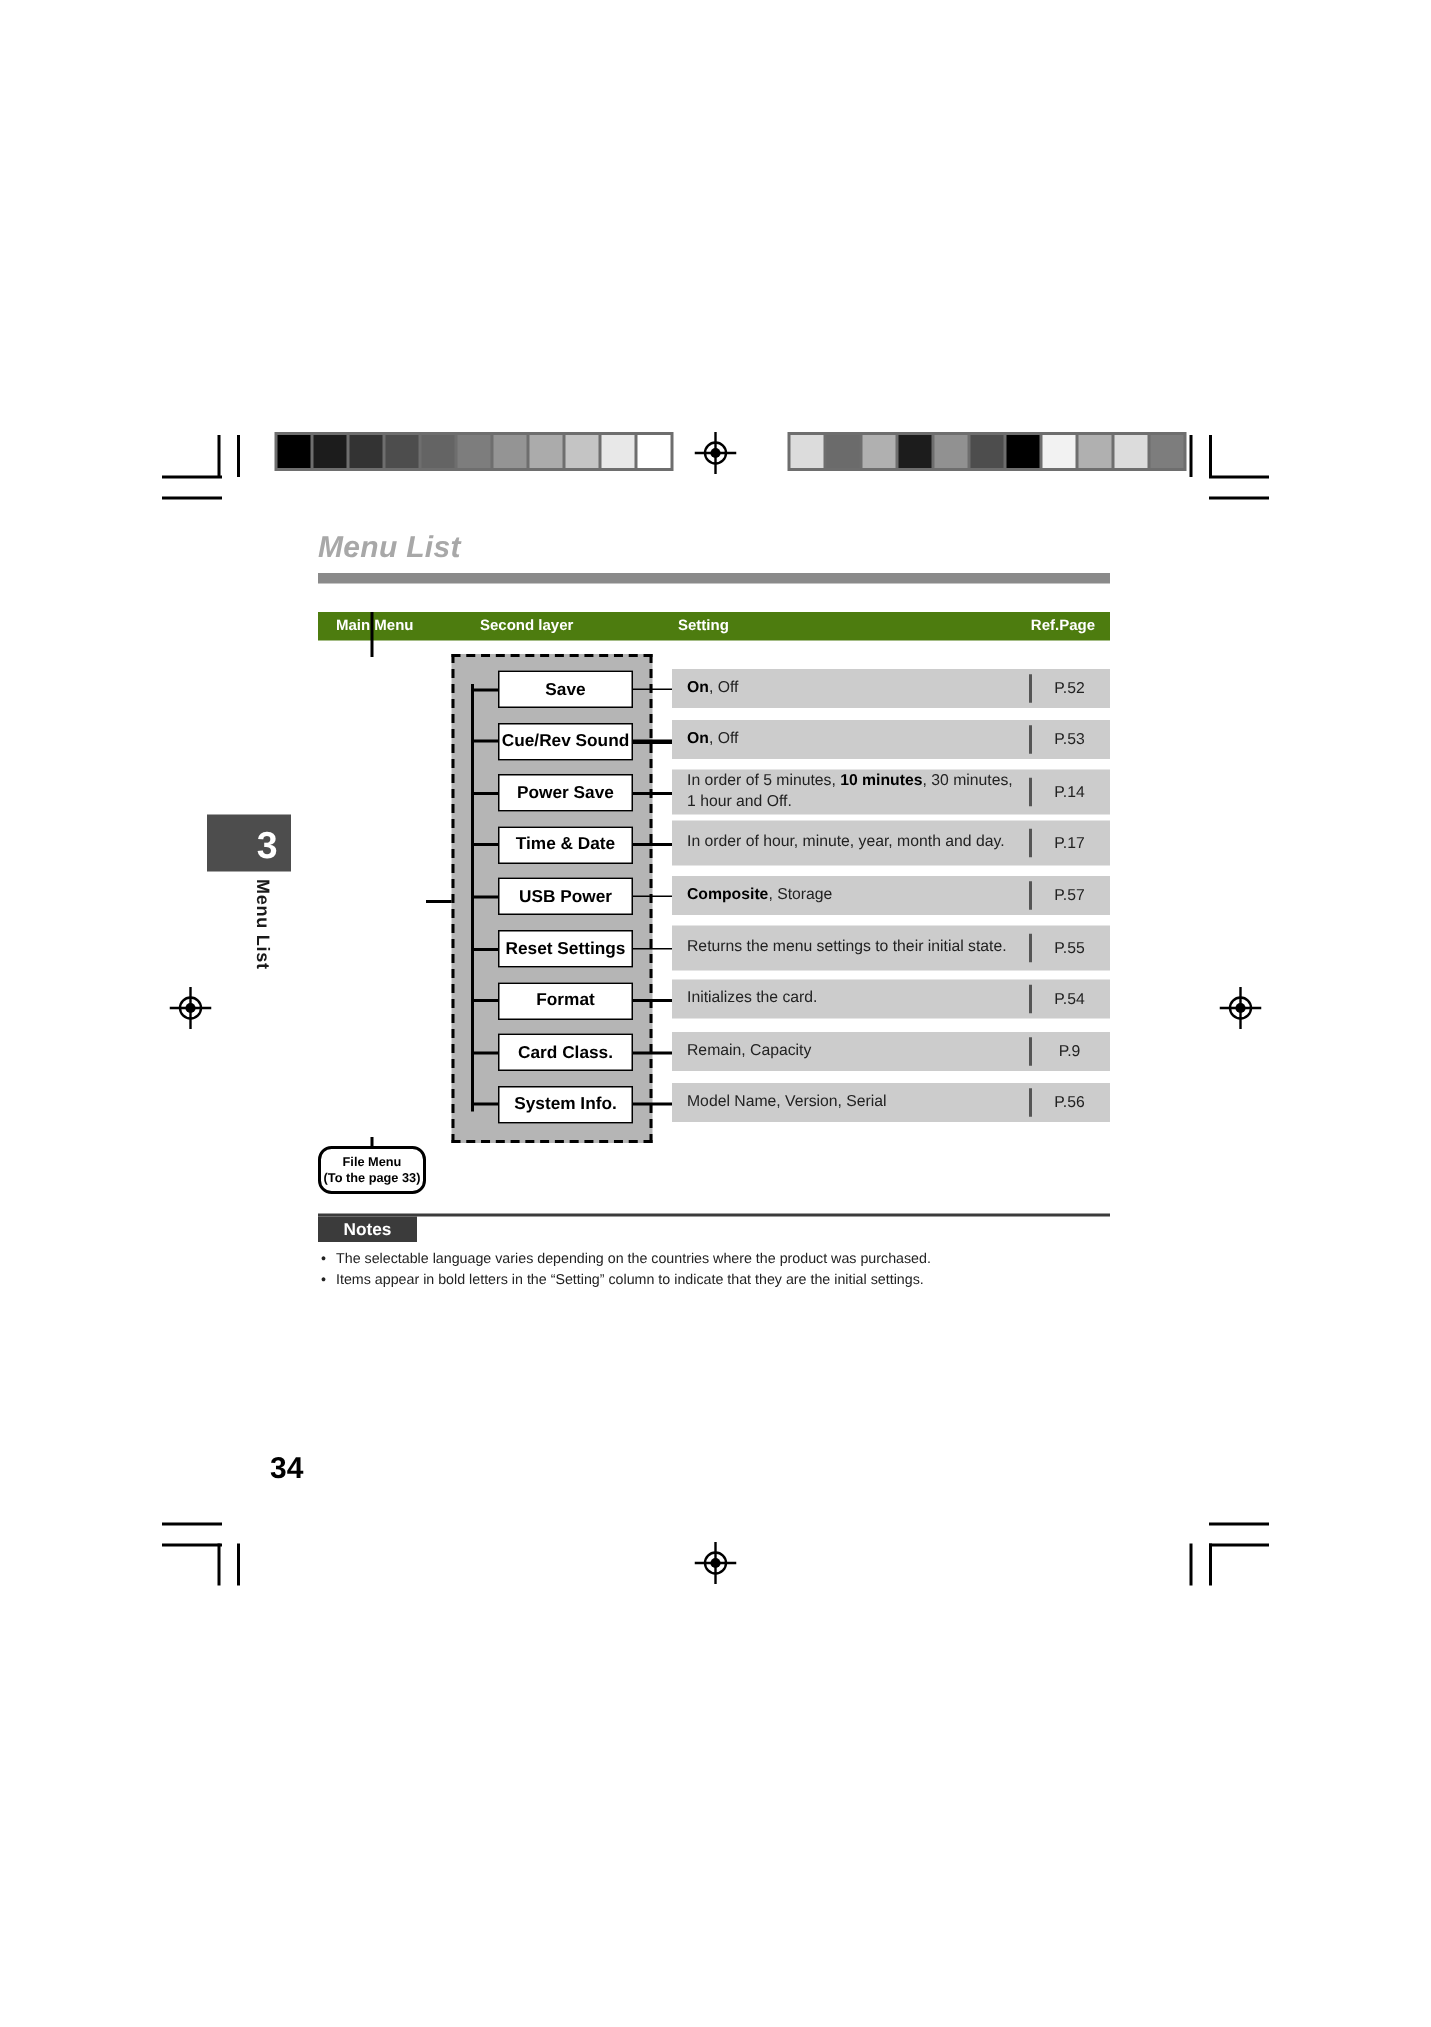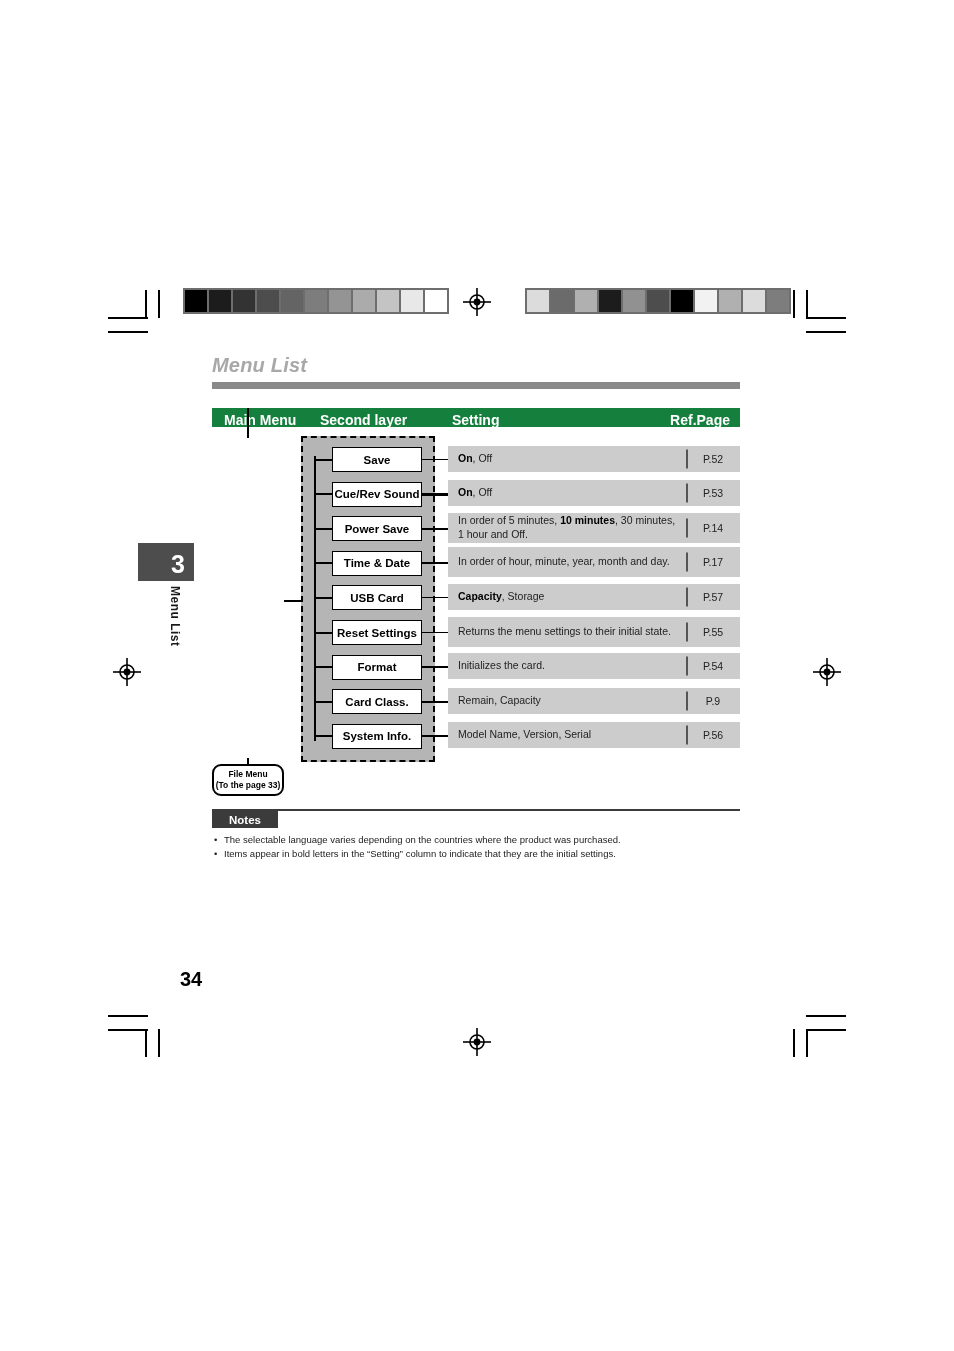--- a/index.html
+++ b/index.html
@@ -87,23 +87,23 @@
     white-space: nowrap;
   }
 
   
   #table-header {
     position: absolute;
     left: 212px;
     top: 408px;
     width: 528px;
     height: 19px;
-    background: #15803d;
+    background: #4d7c0f;
     color: #ffffff;
-    font-size: 14px;
+    font-size: 10px;
     font-weight: bold;
   }
   #table-header span { position: absolute; top: 4px; }
   .th-main    { left: 12px; }
   .th-second  { left: 108px; }
   .th-setting { left: 240px; }
   .th-ref     { right: 10px; }
 
   
   #diagram { position: absolute; left: 212px; top: 430px; width: 528px; height: 340px; }
@@ -446,21 +446,21 @@
       <div class="spine-stub" style="top: 63.1px;"></div>
       <div class="menu-box" style="top: 51.6px;">Cue/Rev Sound</div>
       <div class="lead-line thick" style="top: 63.1px;"></div>
       <div class="spine-stub" style="top: 97.7px;"></div>
       <div class="menu-box" style="top: 86.2px;">Power Save</div>
       <div class="lead-line thick" style="top: 97.7px;"></div>
       <div class="spine-stub" style="top: 132.3px;"></div>
       <div class="menu-box" style="top: 120.8px;">Time &amp; Date</div>
       <div class="lead-line" style="top: 132.3px;"></div>
       <div class="spine-stub" style="top: 166.9px;"></div>
-      <div class="menu-box" style="top: 155.4px;">USB Card</div>
+      <div class="menu-box" style="top: 155.4px;">USB Power</div>
       <div class="lead-line" style="top: 166.9px;"></div>
       <div class="spine-stub" style="top: 201.5px;"></div>
       <div class="menu-box" style="top: 190px;">Reset Settings</div>
       <div class="lead-line" style="top: 201.5px;"></div>
       <div class="spine-stub" style="top: 236.1px;"></div>
       <div class="menu-box" style="top: 224.6px;">Format</div>
       <div class="lead-line" style="top: 236.1px;"></div>
       <div class="spine-stub" style="top: 270.7px;"></div>
       <div class="menu-box" style="top: 259.2px;">Card Class.</div>
       <div class="lead-line thick" style="top: 270.7px;"></div>
@@ -483,21 +483,21 @@
         <div class="setting-text">In order of 5 minutes, <b>10 minutes</b>, 30 minutes, 1 hour and Off.</div>
         <div class="row-divider"></div>
         <div class="ref-page">P.14</div>
       </div>
       <div class="setting-row" style="top: 117.3px; height: 30px;">
         <div class="setting-text">In order of hour, minute, year, month and day.</div>
         <div class="row-divider"></div>
         <div class="ref-page">P.17</div>
       </div>
       <div class="setting-row" style="top: 153.9px; height: 26px;">
-        <div class="setting-text"><b>Capacity</b>, Storage</div>
+        <div class="setting-text"><b>Composite</b>, Storage</div>
         <div class="row-divider"></div>
         <div class="ref-page">P.57</div>
       </div>
       <div class="setting-row" style="top: 186.5px; height: 30px;">
         <div class="setting-text">Returns the menu settings to their initial state.</div>
         <div class="row-divider"></div>
         <div class="ref-page">P.55</div>
       </div>
       <div class="setting-row" style="top: 223.1px; height: 26px;">
         <div class="setting-text">Initializes the card.</div>

